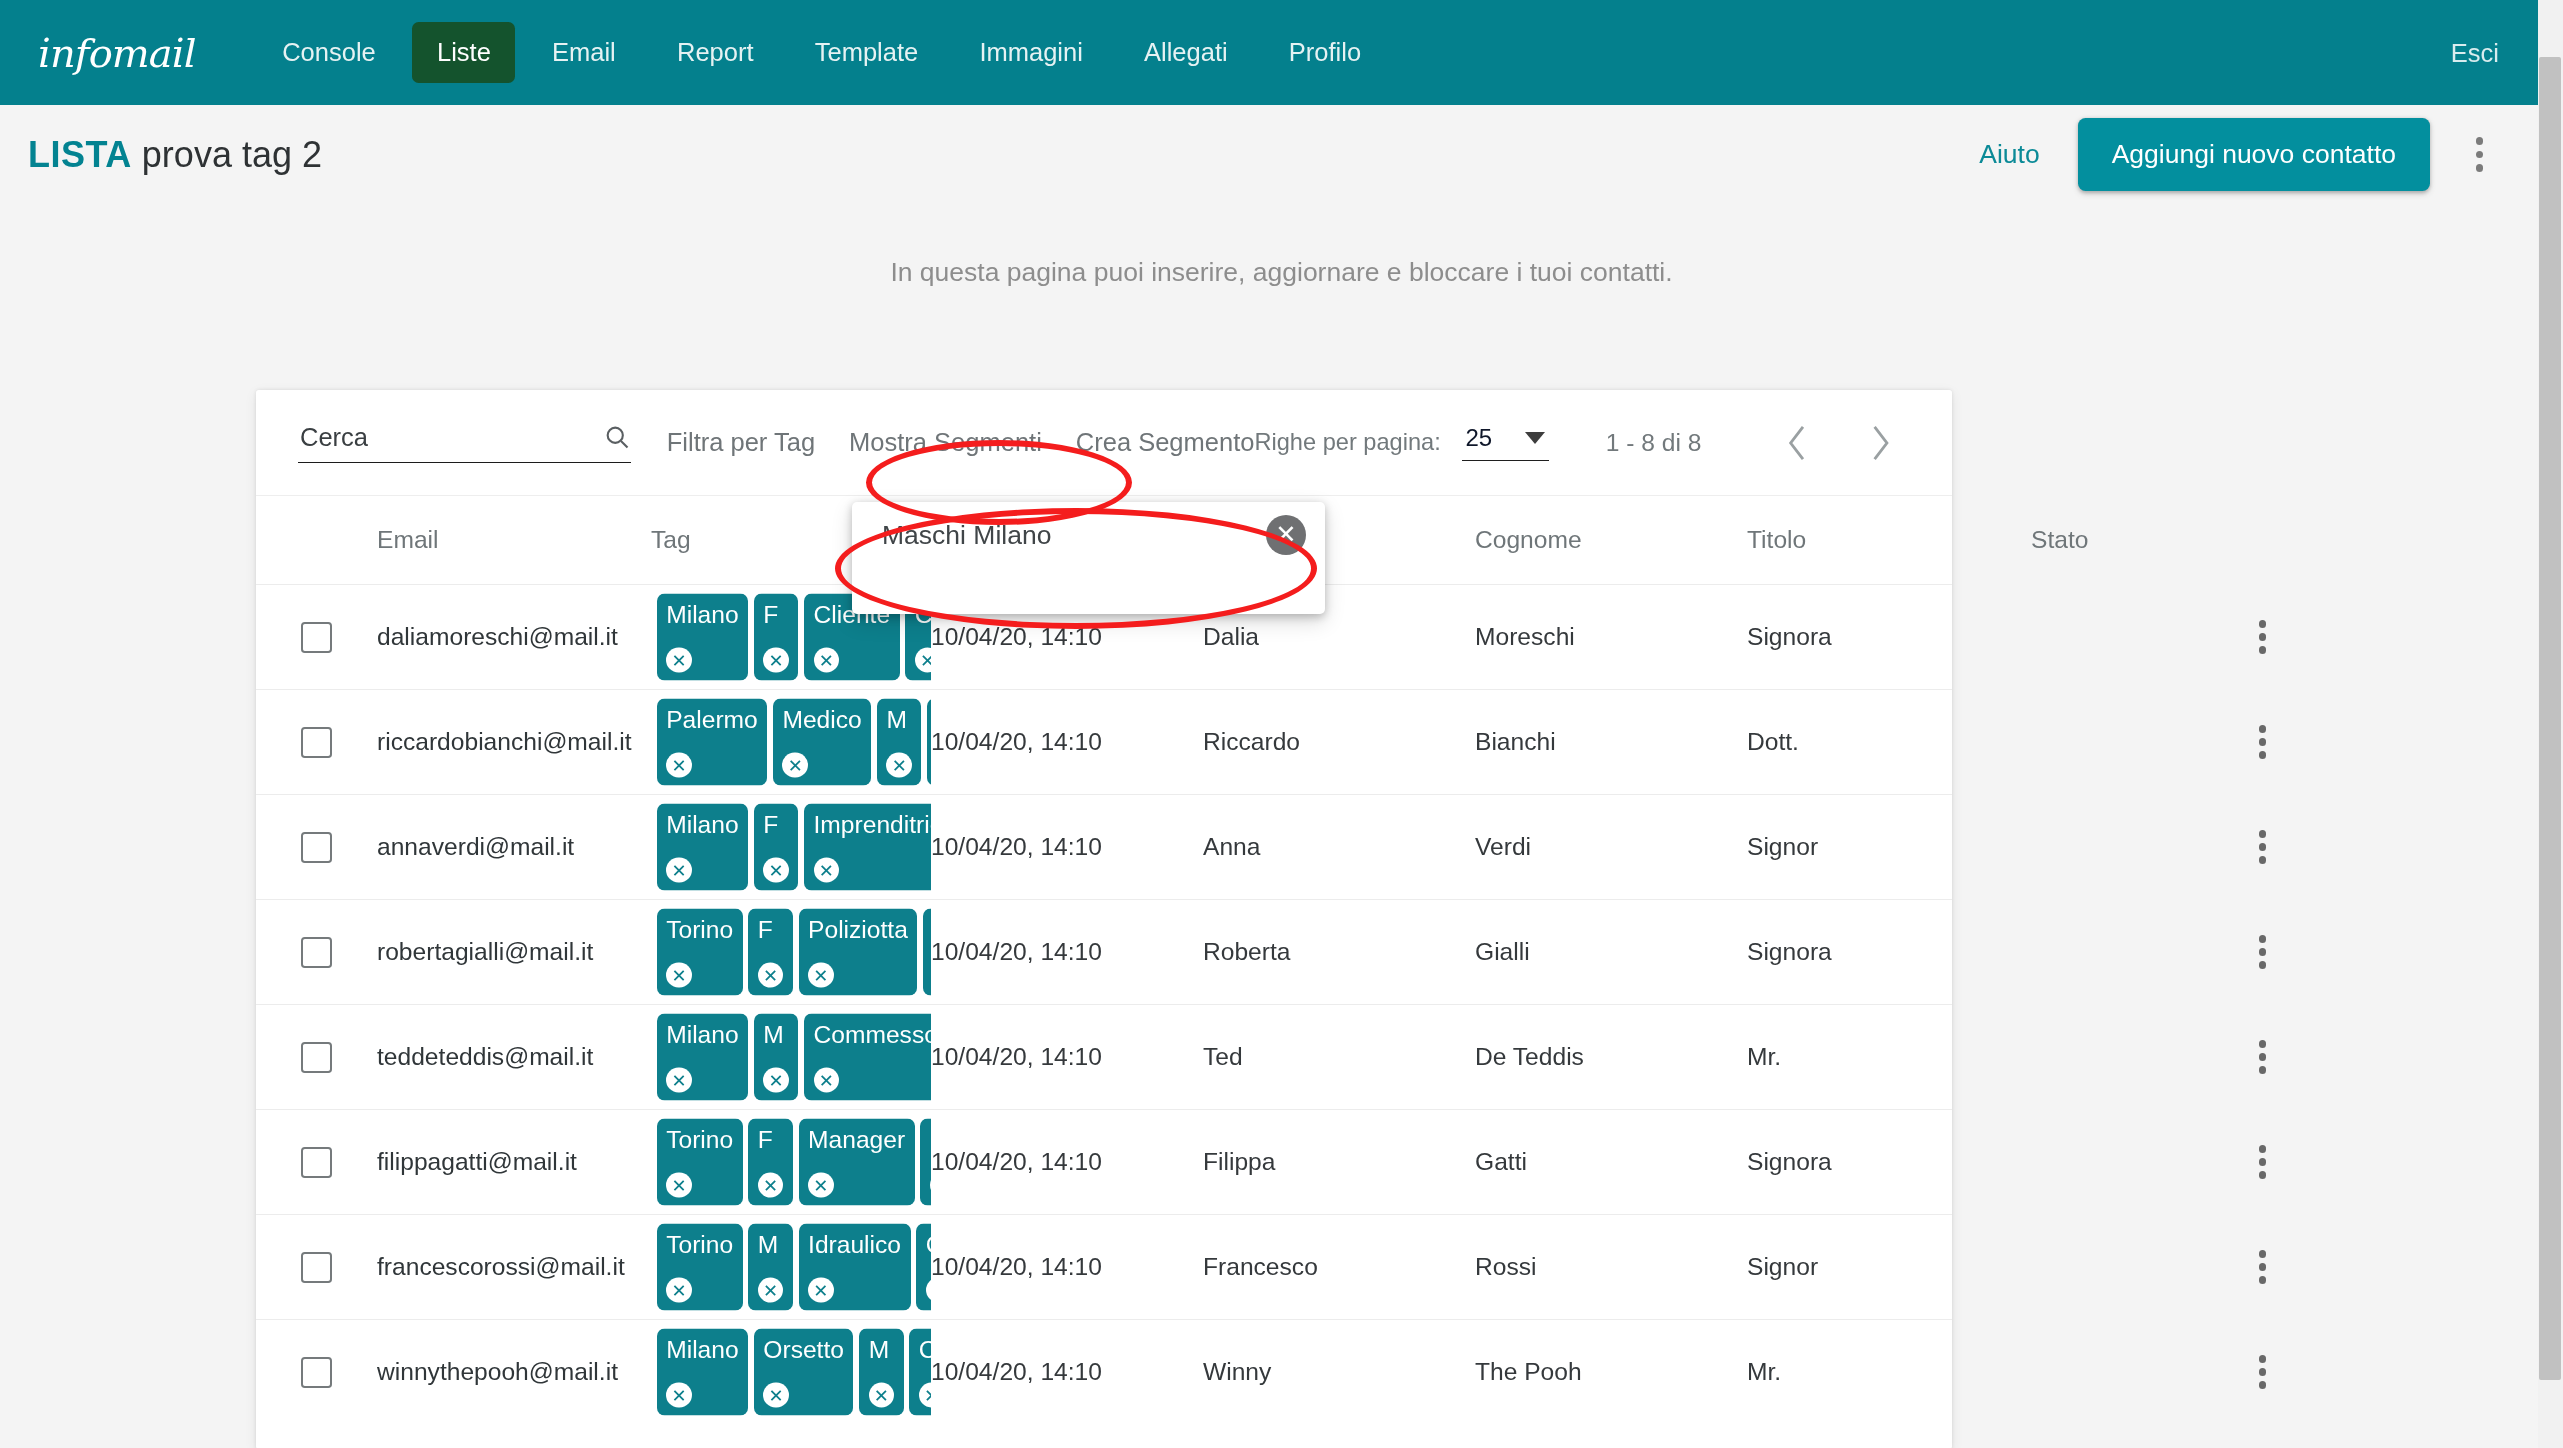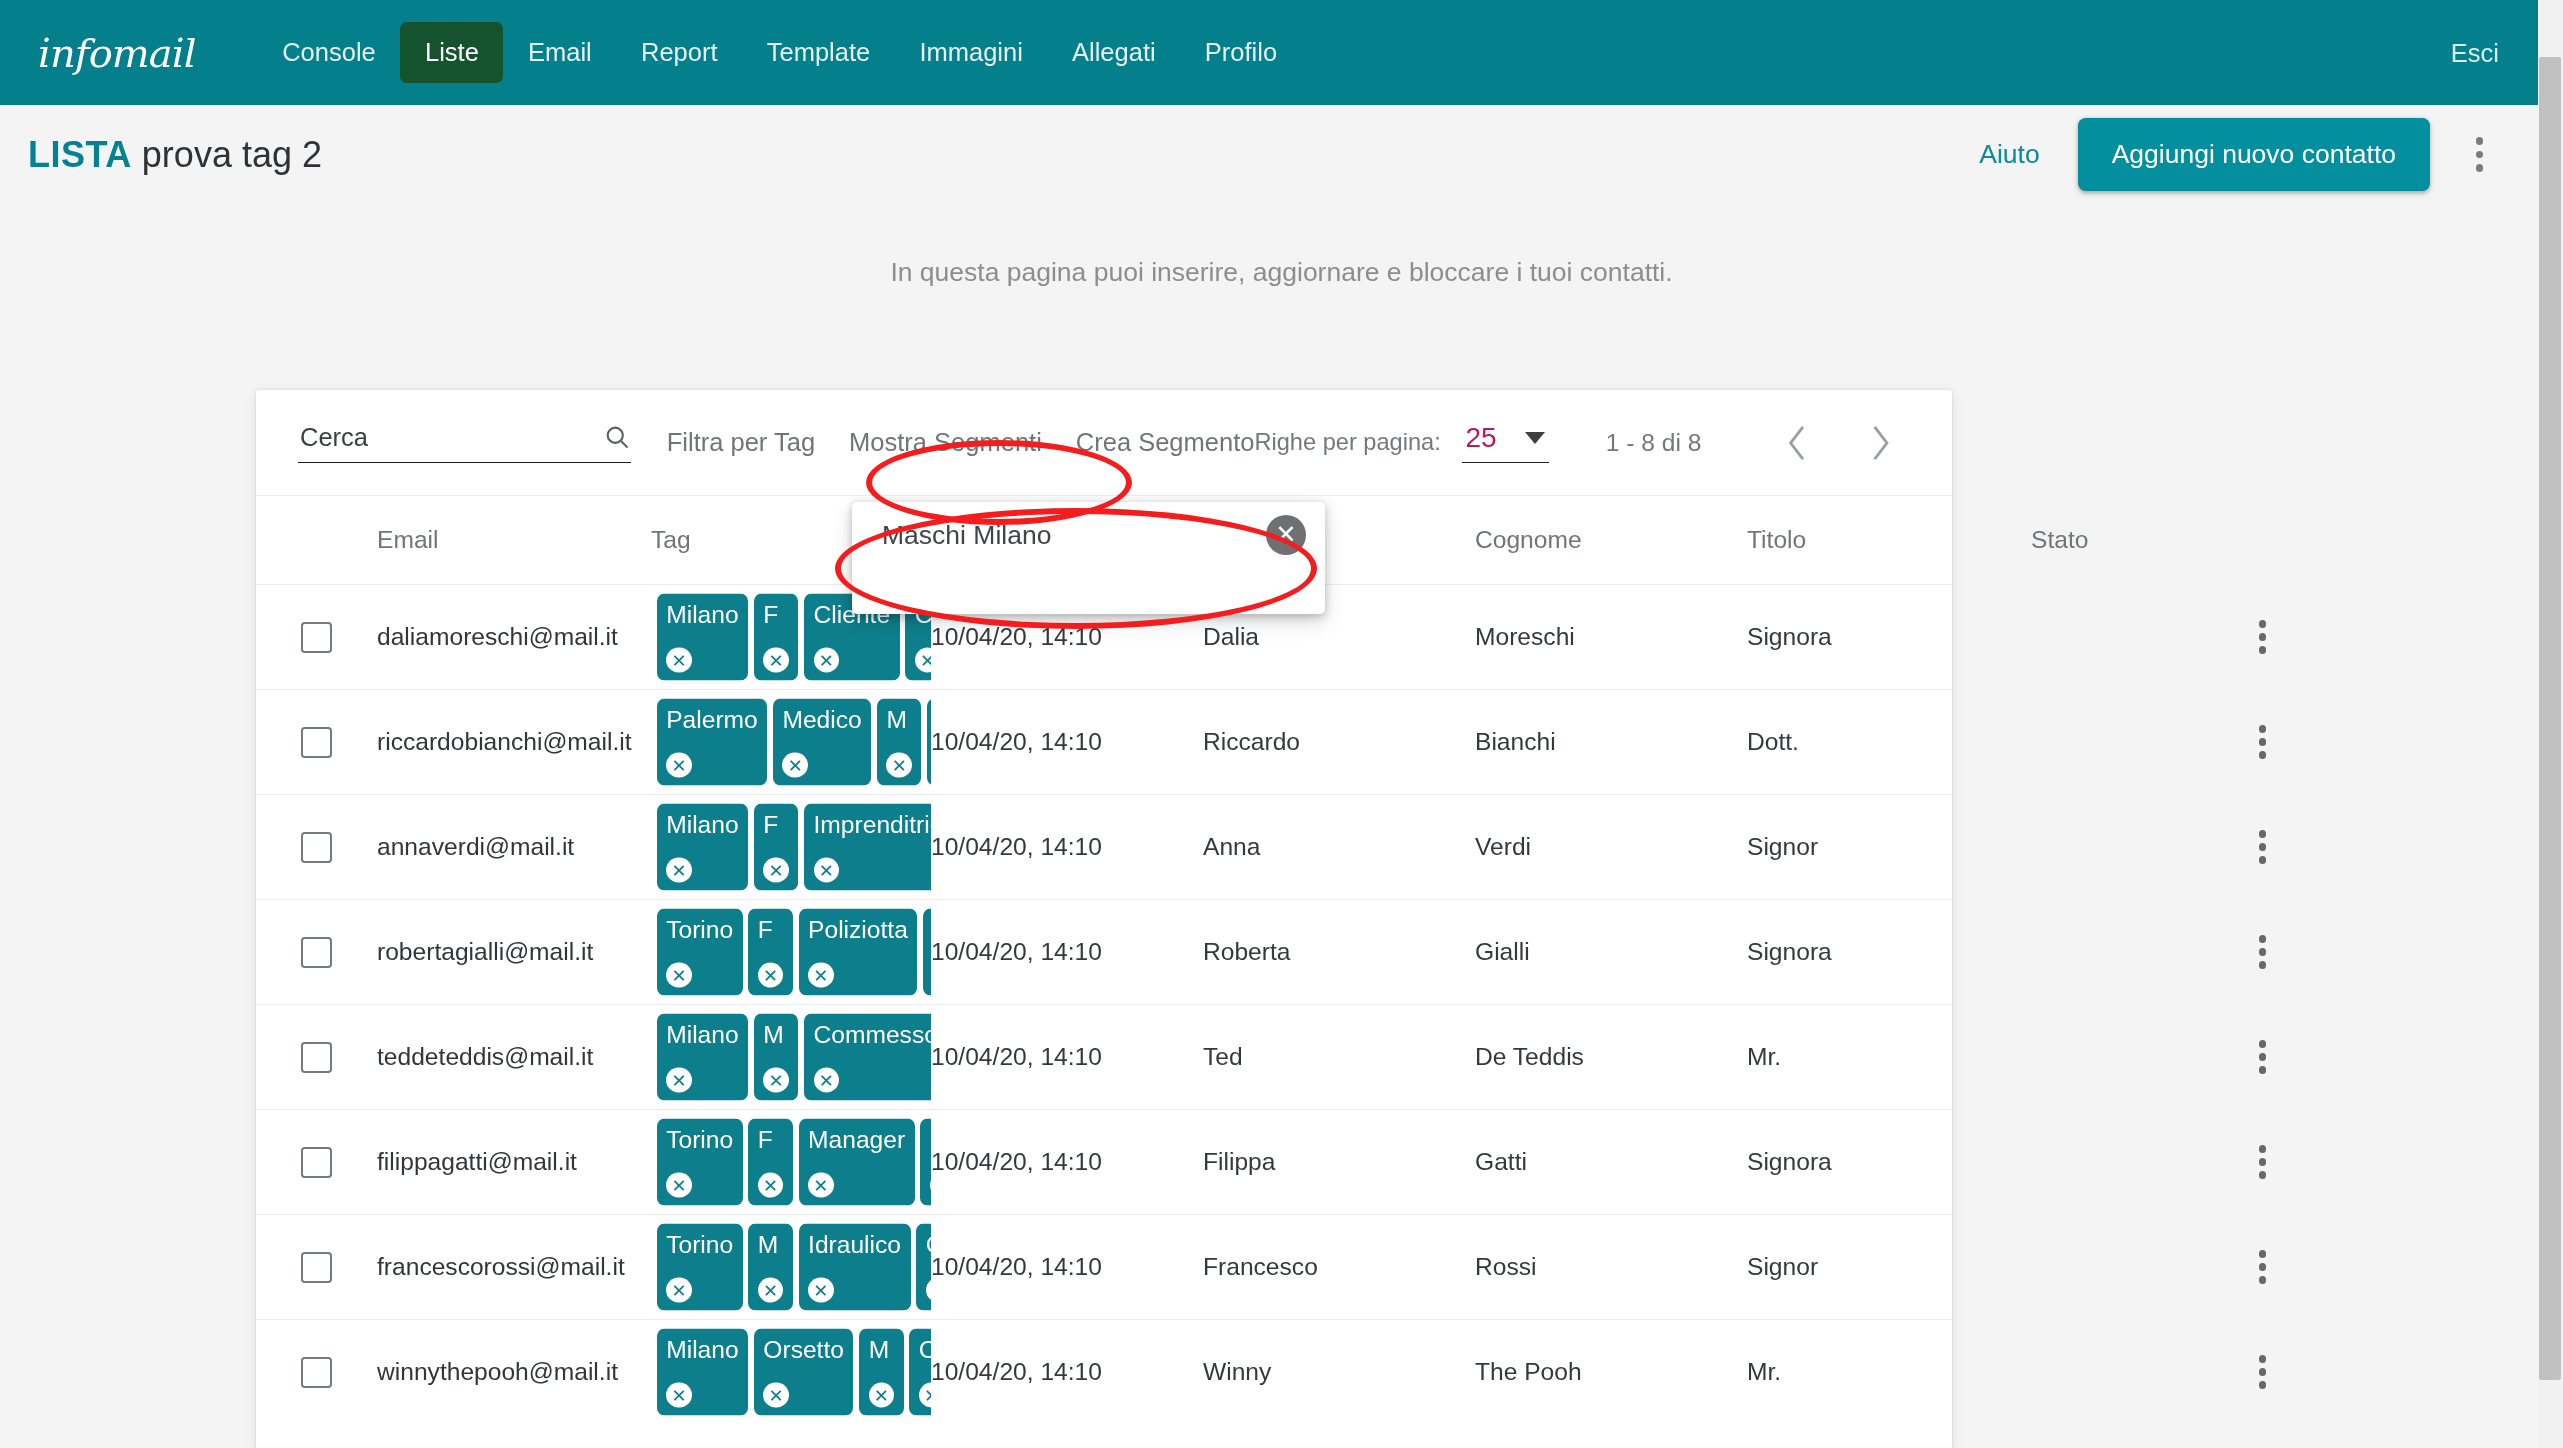--- a/index.html
+++ b/index.html
@@ -23,21 +23,21 @@
   .brand {
     font-family: "DejaVu Serif", serif;
     font-style: italic;
     color: #ffffff;
     font-size: 40px;
     letter-spacing: -0.9px;
     margin-right: 62px;
     white-space: nowrap;
     user-select: none;
   }
-  .nav-items { display: flex; align-items: flex-end; gap: 0px; }
+  .nav-items { display: flex; align-items: flex-end; gap: 12px; }
   .nav-item {
     color: #e6f2f3;
     font-size: 25.5px;
     padding: 16px 24.6px;
     border-radius: 6.6px;
     white-space: nowrap;
     cursor: pointer;
   }
   .nav-item.active {
     background: #14532d;
@@ -174,21 +174,21 @@
   .rows-select {
     margin-left: 21px;
     display: flex;
     align-items: center;
     border-bottom: 1.9px solid #1f1f1f;
     padding: 0 3.8px 7.6px 3.8px;
     min-width: 87px;
     justify-content: space-between;
     cursor: pointer;
   }
-  .rows-value { color: #be185d; font-size: 28px; text-align: right; }
+  .rows-value { color: #0f172a; font-size: 24px; text-align: right; }
   .caret {
     width: 0; height: 0;
     border-left: 10.4px solid transparent;
     border-right: 10.4px solid transparent;
     border-top: 12.3px solid #3d3d3d;
     margin-left: 23px;
   }
   .range { margin-left: 57px; color: #72797c; font-size: 24.6px; }
   .pgbtn {
     width: 59px; height: 59px;

